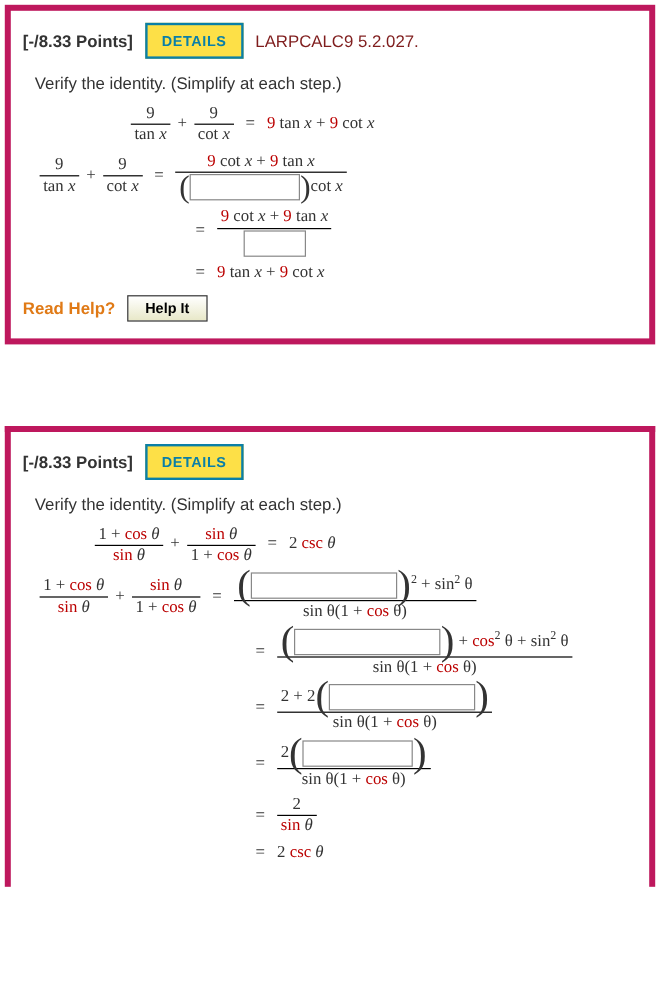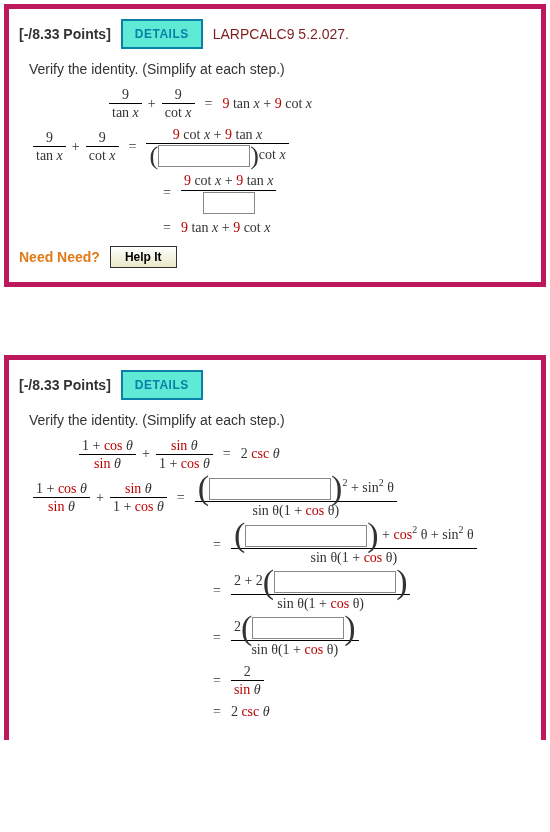--- a/index.html
+++ b/index.html
@@ -23,21 +23,21 @@
     flex-wrap: wrap;
     margin-bottom: 12px;
   }
   .points {
     font-weight: bold;
     color: #333;
   }
   .details-btn {
     border: 2px solid #0a7fa8;
     color: #0a7fa8;
-    background: #5eead4;
+    background: #fde047;
     padding: 6px 12px;
     font-weight: bold;
     letter-spacing: 0.5px;
     font-size: 12px;
     cursor: pointer;
   }
   .ref {
     font-weight: normal;
     color: #7f1d1d;
   }
@@ -165,21 +165,21 @@
       <span class="den"><span class="inputbox small"></span></span>
     </span>
   </div>
 
   <div class="eqline" style="margin-left:140px;">
     <span class="eq">=</span>
     <span class="math"><span class="trig">9</span><span> tan </span><span class="var">x</span><span> + </span><span class="trig">9</span><span> cot </span><span class="var">x</span></span>
   </div>
 
   <div class="needhelp">
-    <span class="needhelp-label">Need Need?</span>
+    <span class="needhelp-label">Read Help?</span>
     <button class="readit-btn">Help It</button>
   </div>
 </div>
 
 <div class="gap"></div>
 
 <div class="problem" style="border-bottom:none;">
   <div class="header-row">
     <span class="points">[-/8.33 Points]</span>
     <button class="details-btn">DETAILS</button>

